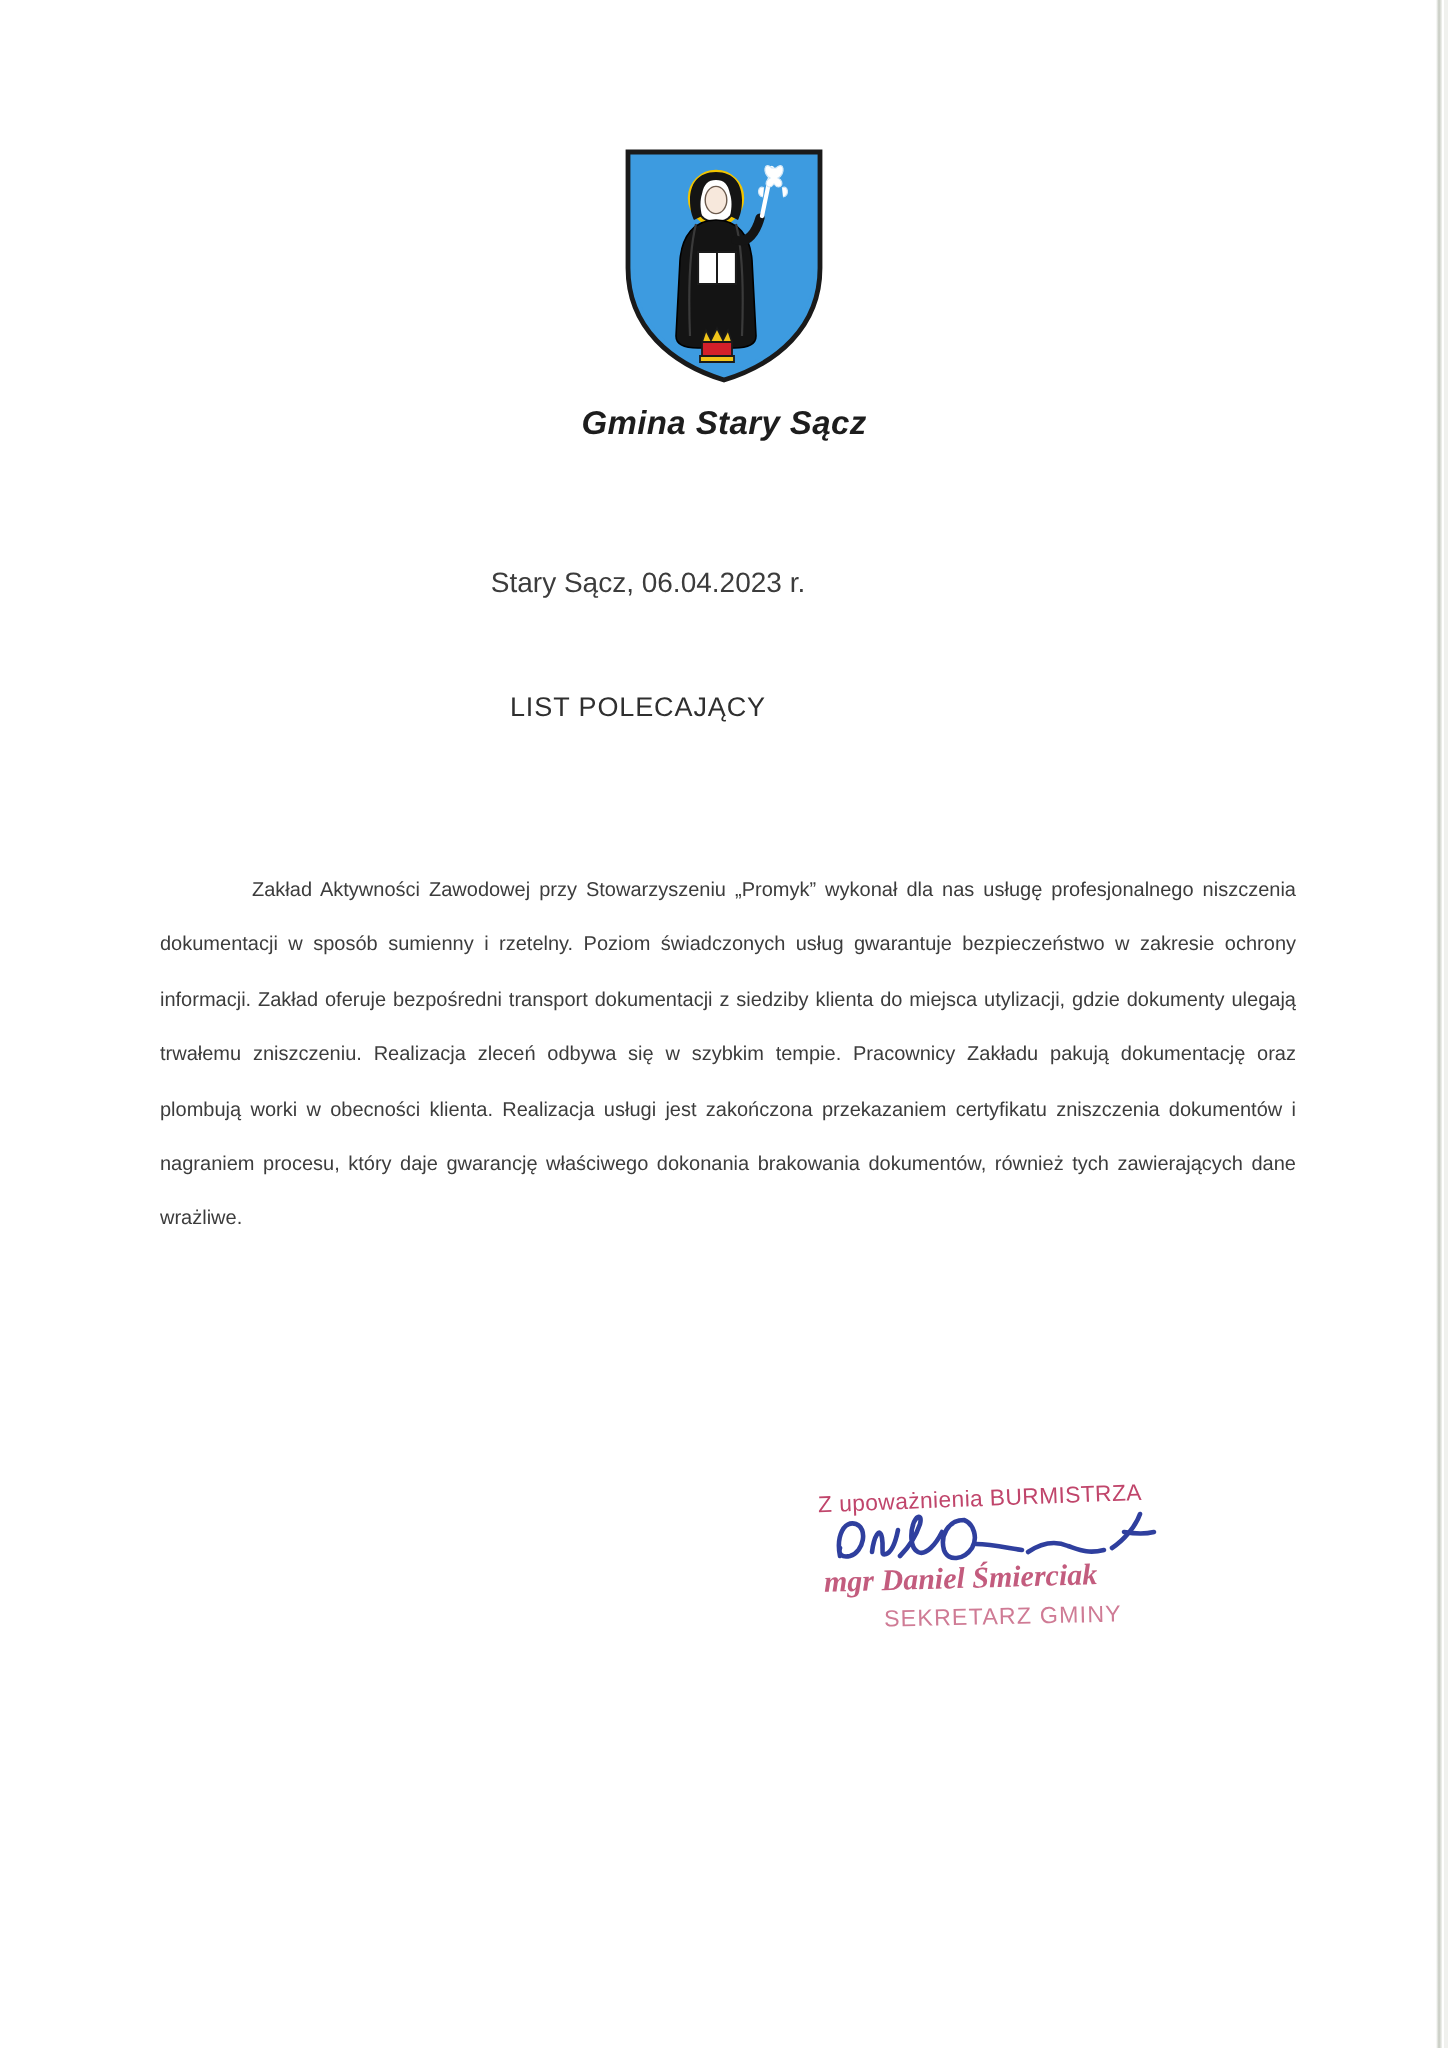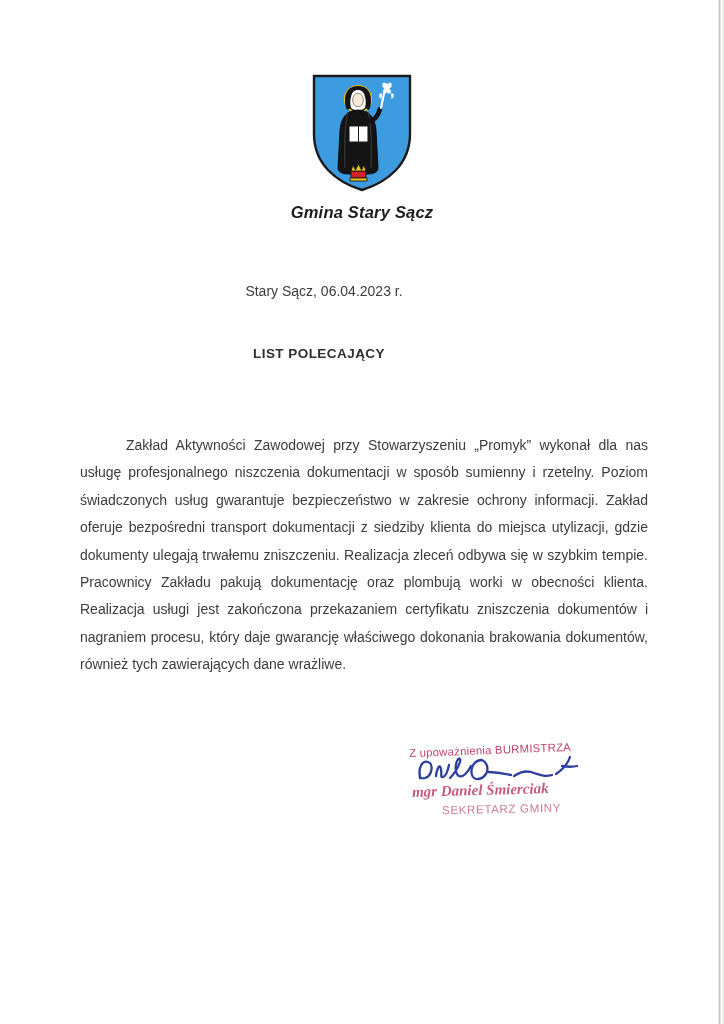--- a/index.html
+++ b/index.html
@@ -70,38 +70,38 @@
   }
 
   
   .doc-title {
     position: absolute;
     top: 346px;
     left: 0;
     width: 638px;
     text-align: center;
     font-size: 13.5px;
-    font-weight: bold;
+    font-weight: normal;
     letter-spacing: 0.45px;
     color: #2f2f2f;
   }
 
   
   .body-text {
     position: absolute;
     top: 432px;
     left: 80px;
     width: 568px;
   }
   .para {
     margin: 0 0 7px 0;
     text-align: justify;
     text-justify: inter-word;
     text-indent: 46px;
-    font-size: 14px;
+    font-size: 10px;
     line-height: 27.4px;
     color: #3c3c3c;
   }
   .para:last-child {
     margin-bottom: 0;
   }
 
   
   .signature-block {
     position: absolute;

